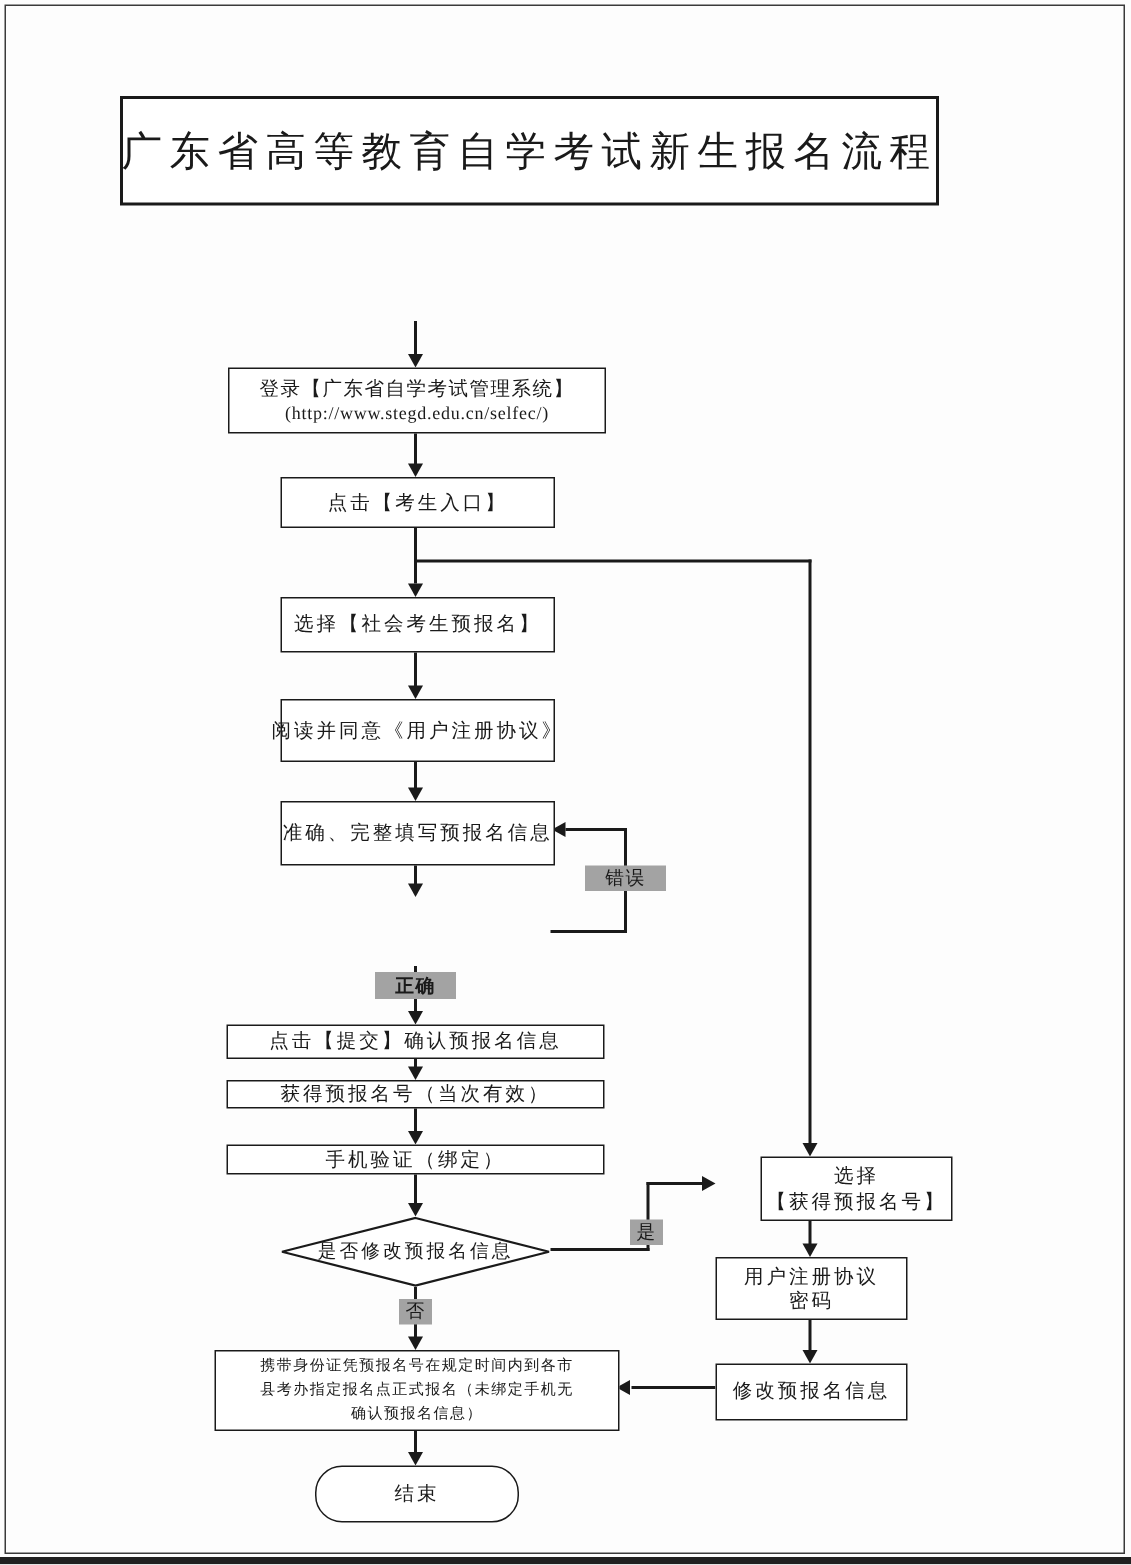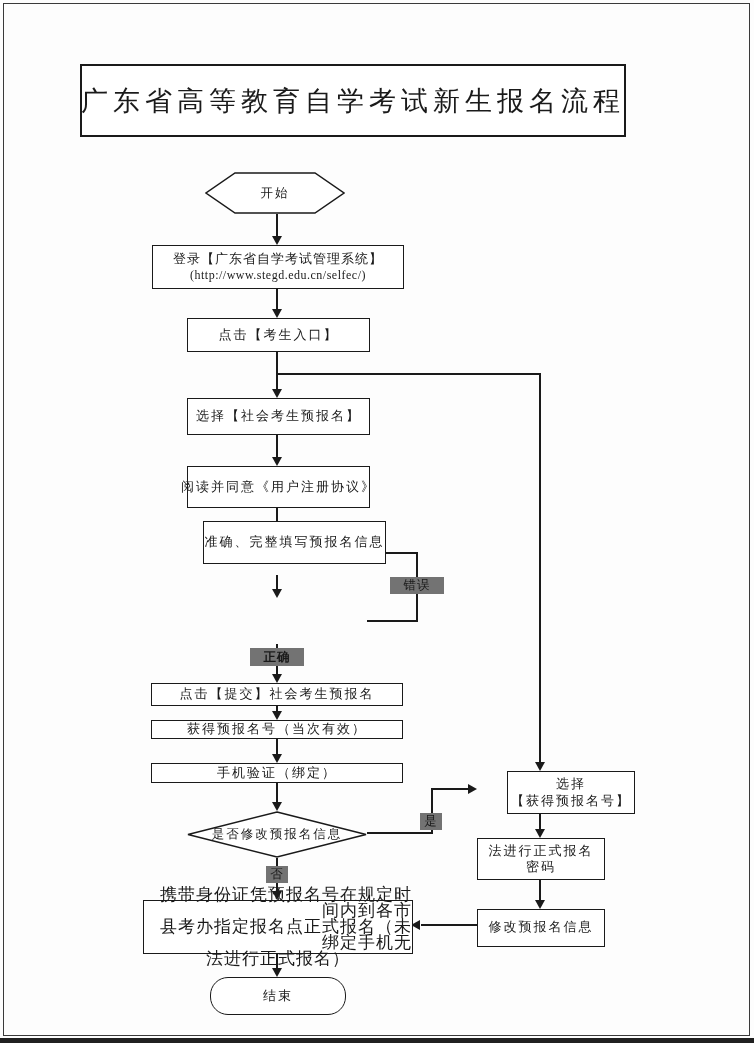--- a/index.html
+++ b/index.html
@@ -4,46 +4,46 @@
 <style>
   html,body{margin:0;padding:0;}
   body{background:#ffffff;font-family:"Liberation Serif","DejaVu Serif",serif;}
   #canvas{position:relative;width:754px;height:1043px;background:#fdfdfd;overflow:hidden;color:#1a1a1a;padding-left:13px;}
   .pgborder{position:absolute;left:3px;top:3px;width:745px;height:1031px;border:1px solid #3a3a3a;}
   .botstrip{position:absolute;left:0;top:1038px;width:754px;height:5px;background:#202020;}
   .titlebox{position:absolute;left:80px;top:64px;width:542px;height:69px;border:2px solid #1a1a1a;
     display:flex;align-items:center;justify-content:center;background:#fff;
     font-size:27px;letter-spacing:5px;white-space:nowrap;}
   .box{position:absolute;background:#fff;border:1.5px solid #1a1a1a;display:flex;flex-direction:column;
-    align-items:center;justify-content:center;text-align:right;font-size:13px;letter-spacing:2px;
+    align-items:center;justify-content:center;text-align:left;font-size:13px;letter-spacing:2px;
     line-height:1.25;z-index:3;white-space:nowrap;}
   .shape{position:absolute;z-index:3;}
   .shape svg{position:absolute;left:0;top:0;display:block;}
   .shape .lbl{position:absolute;left:0;top:0;width:100%;height:100%;display:flex;align-items:center;
     justify-content:center;font-size:12.5px;letter-spacing:2px;white-space:nowrap;}
   .stadium{border-radius:18px;}
   .vl{position:absolute;width:2px;background:#1a1a1a;z-index:1;}
   .hl{position:absolute;height:2px;background:#1a1a1a;z-index:1;}
   .arrD{position:absolute;width:0;height:0;border-left:5px solid transparent;border-right:5px solid transparent;
     border-top:9px solid #1a1a1a;z-index:2;}
   .arrL{position:absolute;width:0;height:0;border-top:5px solid transparent;border-bottom:5px solid transparent;
     border-right:9px solid #1a1a1a;z-index:2;}
   .arrR{position:absolute;width:0;height:0;border-top:5px solid transparent;border-bottom:5px solid transparent;
     border-left:9px solid #1a1a1a;z-index:2;}
-  .elabel{position:absolute;font-size:12.5px;letter-spacing:1px;background:#737373;display:flex;
+  .elabel{position:absolute;font-size:12.5px;letter-spacing:1px;background:#a3a3a3;display:flex;
     align-items:center;justify-content:center;z-index:4;white-space:nowrap;}
   .sub{font-size:12px;letter-spacing:0.5px;}
-  .small3{font-size:17px;letter-spacing:1px;line-height:16px;}
+  .small3{font-size:10px;letter-spacing:1px;line-height:16px;}
   
   #n-start{left:205px;top:172px;width:140px;height:42px;}
   #n-login{left:152px;top:245px;width:250px;height:42px;letter-spacing:1px;}
   #n-entry{left:187px;top:318px;width:181px;height:32px;}
   #n-choose{left:187px;top:398px;width:181px;height:35px;}
   #n-agree{left:187px;top:466px;width:181px;height:40px;}
-  #n-fill{left:187px;top:521px;width:181px;height:41px;margin-left:16px;}
+  #n-fill{left:187px;top:534px;width:181px;height:41px;}
   #n-check{left:187px;top:598px;width:180px;height:46px;}
   #n-submit{left:151px;top:683px;width:250px;height:21px;}
   #n-obtain{left:151px;top:720px;width:250px;height:17px;}
   #n-phone{left:151px;top:763px;width:250px;height:18px;}
   #n-modq{left:187px;top:811px;width:180px;height:47px;}
   #n-formal{left:143px;top:900px;width:268px;height:52px;white-space:normal;}
   #n-end{left:210px;top:977px;width:134px;height:36px;}
   #n-selmod{left:477px;top:771px;width:126px;height:41px;margin-left:30px;}
   #n-input{left:477px;top:838px;width:126px;height:40px;}
   #n-domod{left:477px;top:909px;width:126px;height:36px;font-family:Liberation Mono, monospace;}
@@ -57,26 +57,20 @@
 <body>
 
 <div id="canvas">
   <div class="pgborder"></div>
   <div class="botstrip"></div>
 
   <div class="titlebox">
     <span>广东省高等教育自学考试新生报名流程</span>
   </div>
 
-  <div class="shape" id="n-start">
-    <svg width="140" height="42" viewBox="0 0 140 42">
-      <polygon points="30,1 110,1 139,21 110,41 30,41 1,21" fill="#ffffff" stroke="#1a1a1a" stroke-width="1.5"></polygon>
-    </svg>
-    <span class="lbl">开始</span>
-  </div>
 
   <div class="box" id="n-login">
     <span>登录【广东省自学考试管理系统】</span>
     <span class="sub">(http://www.stegd.edu.cn/selfec/)</span>
   </div>
 
   <div class="box" id="n-entry">
     <span>点击【考生入口】</span>
   </div>
 
@@ -87,55 +81,55 @@
   <div class="box" id="n-agree">
     <span>阅读并同意《用户注册协议》</span>
   </div>
 
   <div class="box" id="n-fill">
     <span>准确、完整填写预报名信息</span>
   </div>
 
 
   <div class="box" id="n-submit">
-    <span>点击【提交】社会考生预报名</span>
+    <span>点击【提交】确认预报名信息</span>
   </div>
 
   <div class="box" id="n-phone">
     <span>手机验证（绑定）</span>
   </div>
 
   <div class="box" id="n-obtain">
     <span>获得预报名号（当次有效）</span>
   </div>
 
   <div class="shape" id="n-modq">
     <svg width="180" height="47" viewBox="0 0 180 47">
       <polygon points="90,1 179,23.5 90,46 1,23.5" fill="#ffffff" stroke="#1a1a1a" stroke-width="1.5"></polygon>
     </svg>
     <span class="lbl">是否修改预报名信息</span>
   </div>
 
   <div class="box small3" id="n-formal">
     <span>携带身份证凭预报名号在规定时间内到各市</span>
     <span>县考办指定报名点正式报名（未绑定手机无</span>
-    <span>法进行正式报名）</span>
+    <span>确认预报名信息）</span>
   </div>
 
   <div class="box stadium" id="n-end">
     <span>结束</span>
   </div>
 
   <div class="box" id="n-selmod">
     <span>选择</span>
     <span>【获得预报名号】</span>
   </div>
 
   <div class="box" id="n-input">
-    <span>法进行正式报名</span>
+    <span>用户注册协议</span>
     <span>密码</span>
   </div>
 
   <div class="box" id="n-domod">
     <span>修改预报名信息</span>
   </div>
 
   <div class="elabel" id="l-correct">正确</div>
   <div class="elabel" id="l-wrong">错误</div>
   <div class="elabel" id="l-yes">是</div>

